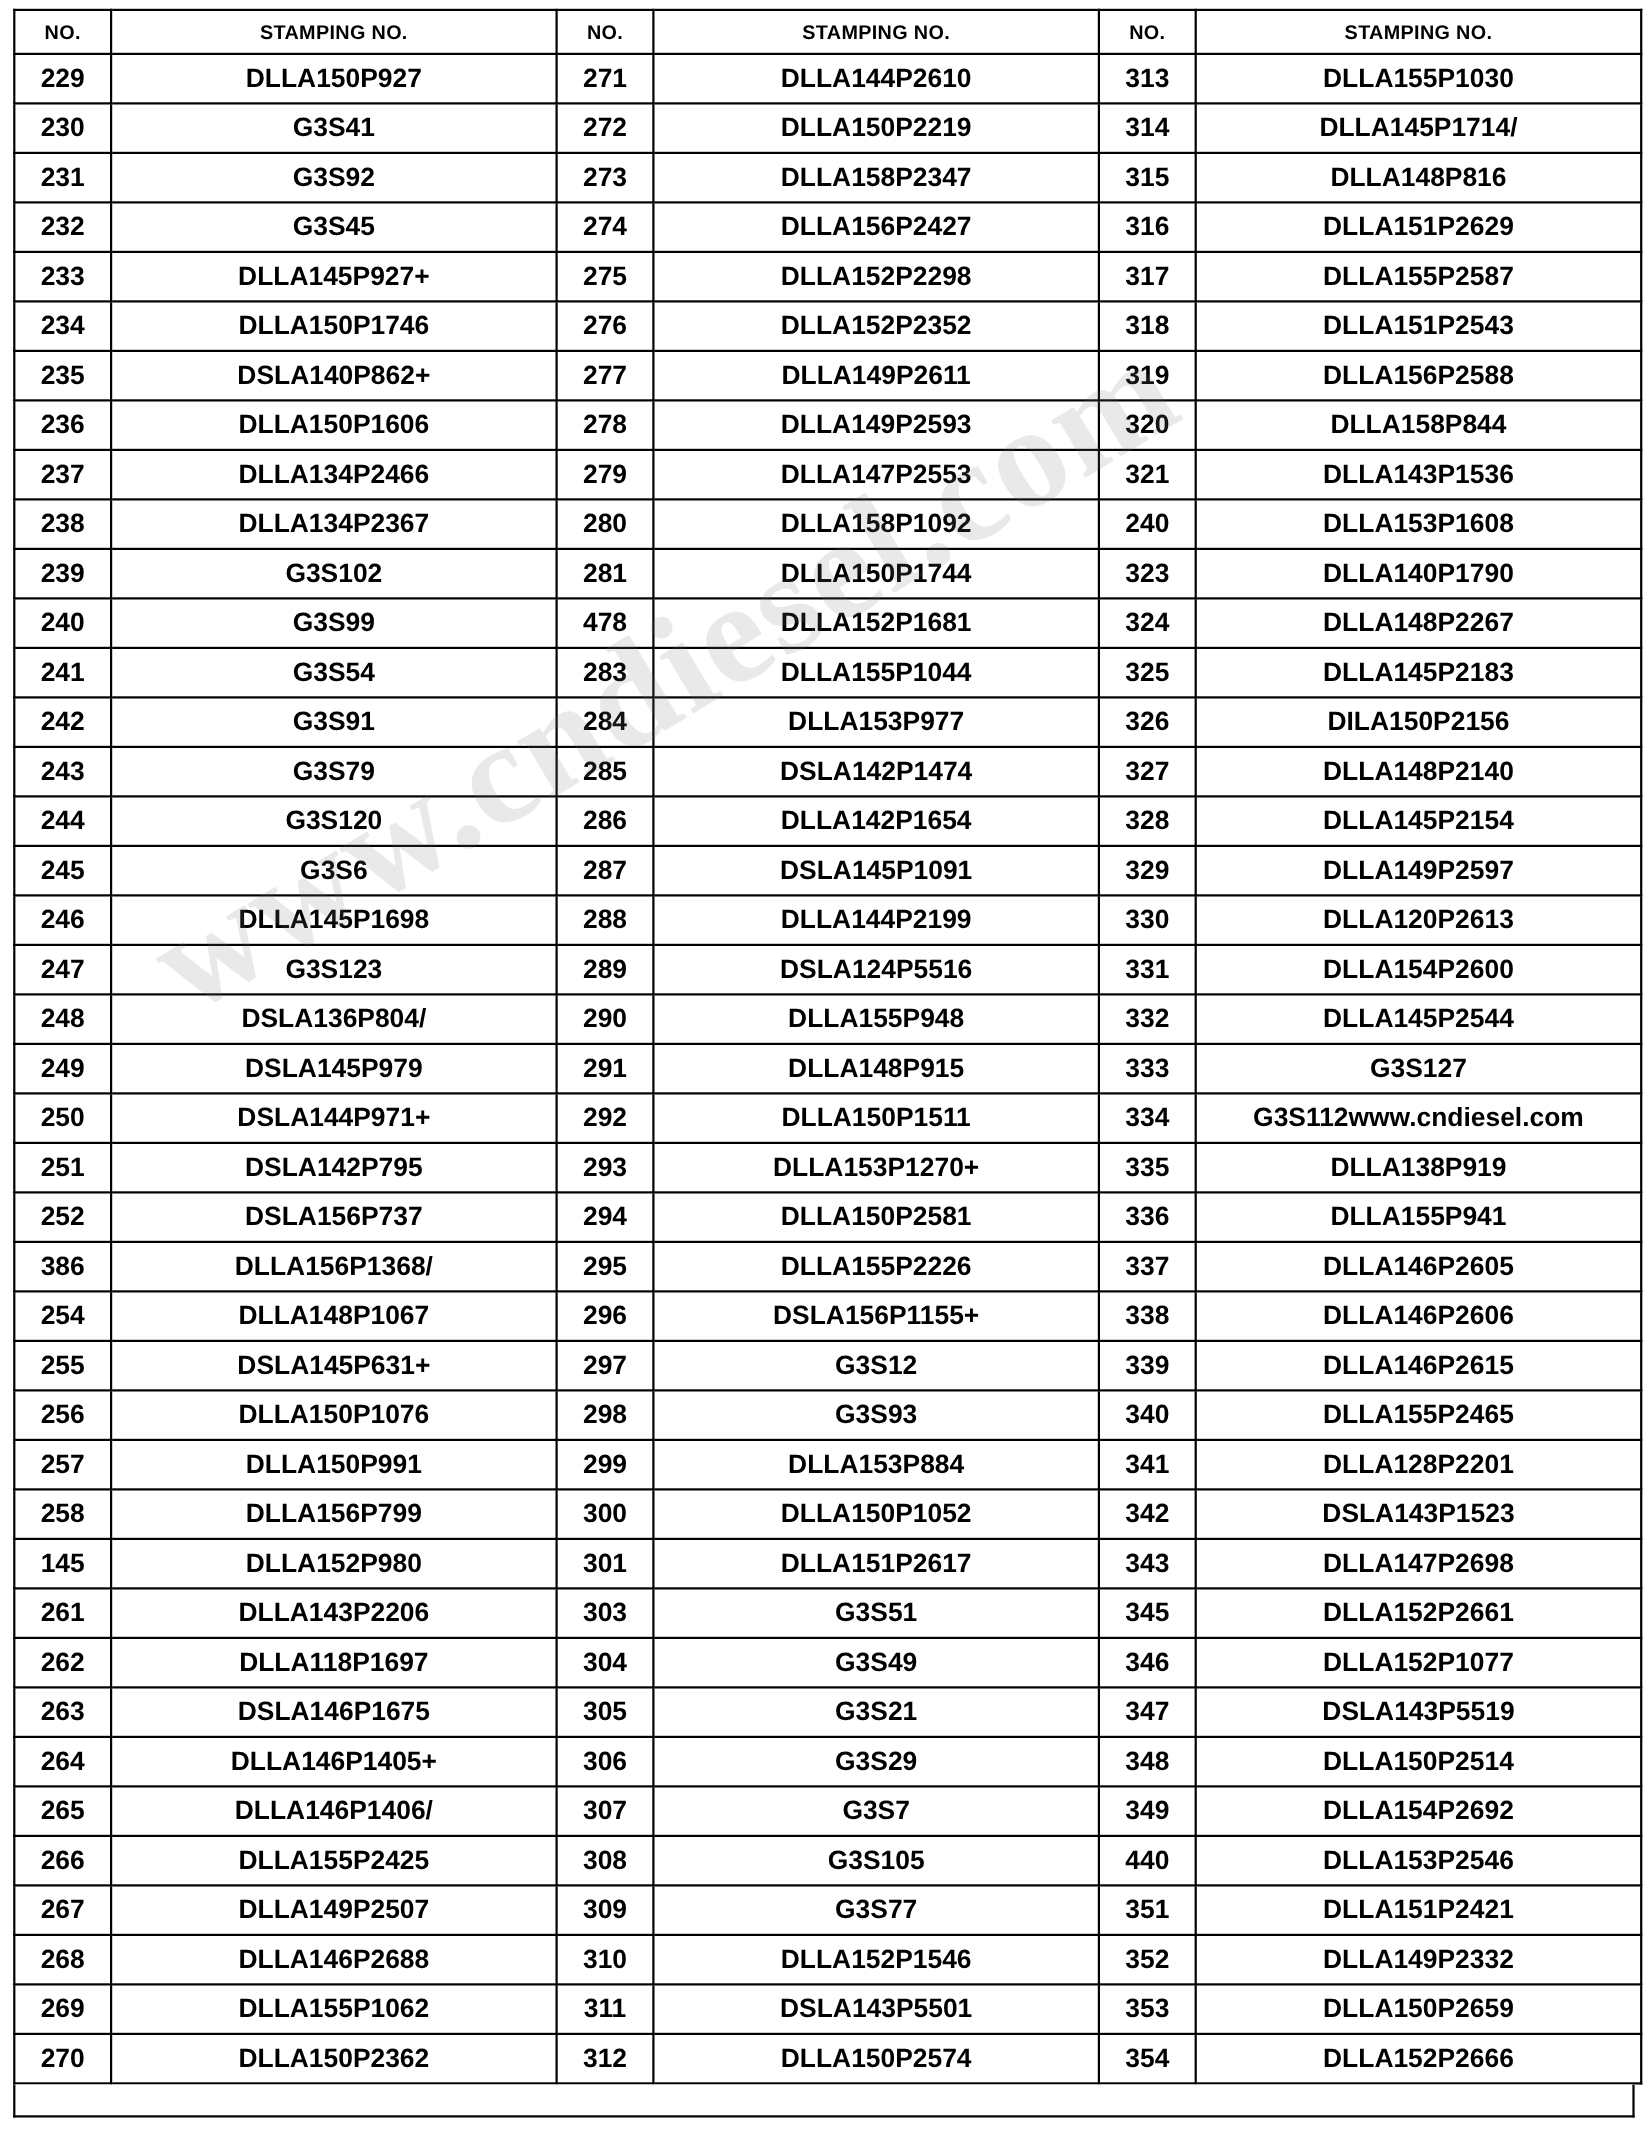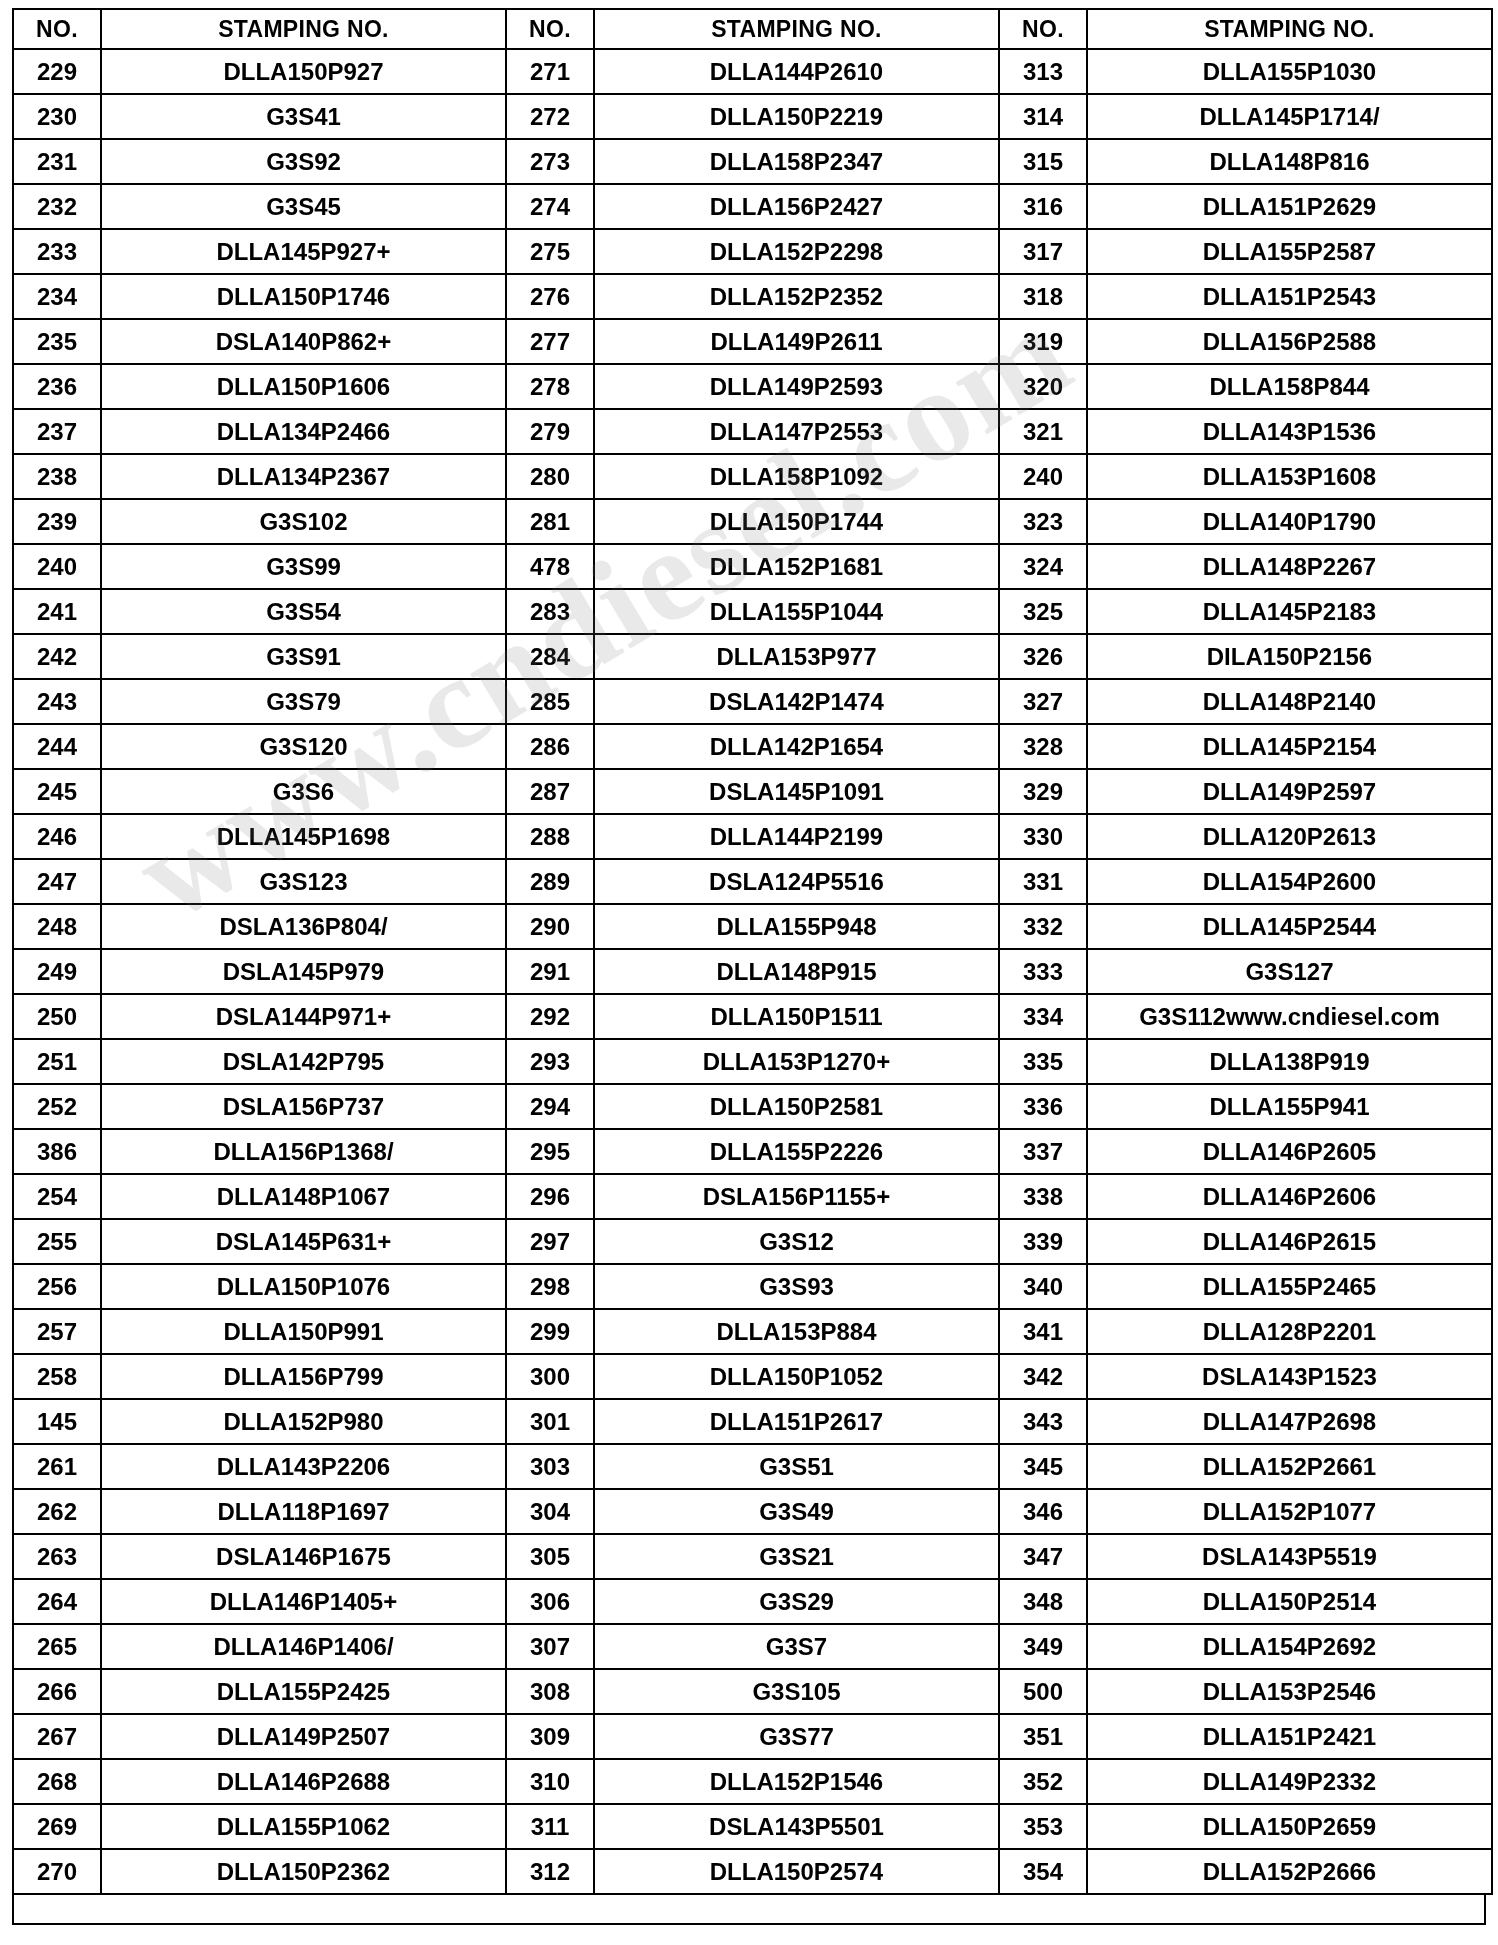--- a/index.html
+++ b/index.html
@@ -58,21 +58,21 @@
     vertical-align: middle;
     font-weight: bold;
     font-size: 24px;
     color: #000000;
     padding: 0;
     height: 43px;
     overflow: hidden;
     white-space: nowrap;
   }
   table.main thead th {
-    font-size: 23px;
+    font-size: 18px;
     height: 38px;
     letter-spacing: 0.3px;
   }
   .col-no { width: 88px; }
   .col-st { width: 405px; }
   td.stamp-small {
     font-size: 17px;
   }
   .footer-strip {
     position: relative;
@@ -401,21 +401,21 @@
           <td>307</td>
           <td>G3S7</td>
           <td>349</td>
           <td>DLLA154P2692</td>
         </tr>
         <tr>
           <td>266</td>
           <td>DLLA155P2425</td>
           <td>308</td>
           <td>G3S105</td>
-          <td>500</td>
+          <td>440</td>
           <td>DLLA153P2546</td>
         </tr>
         <tr>
           <td>267</td>
           <td>DLLA149P2507</td>
           <td>309</td>
           <td>G3S77</td>
           <td>351</td>
           <td>DLLA151P2421</td>
         </tr>

